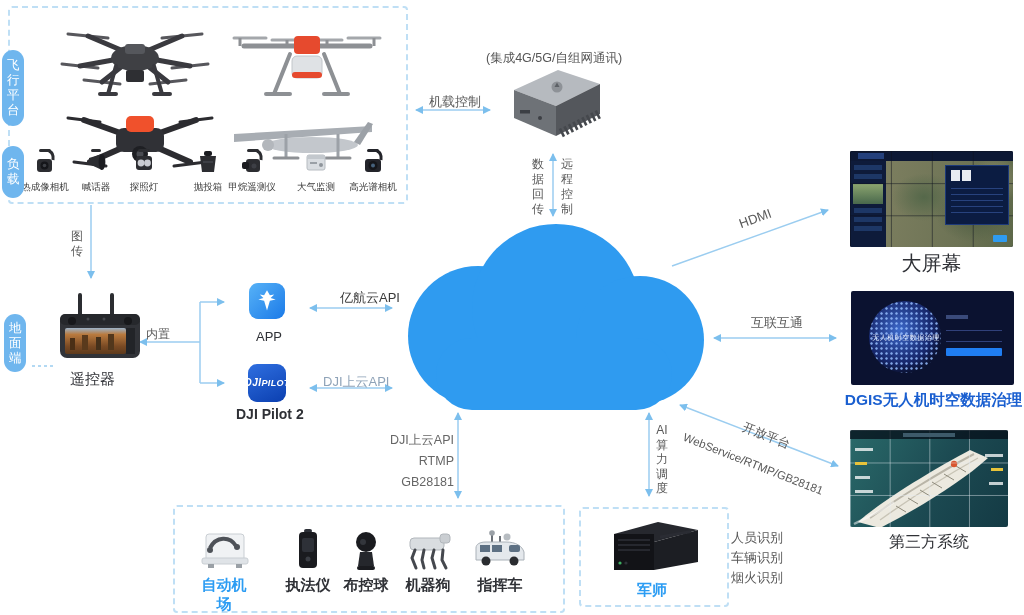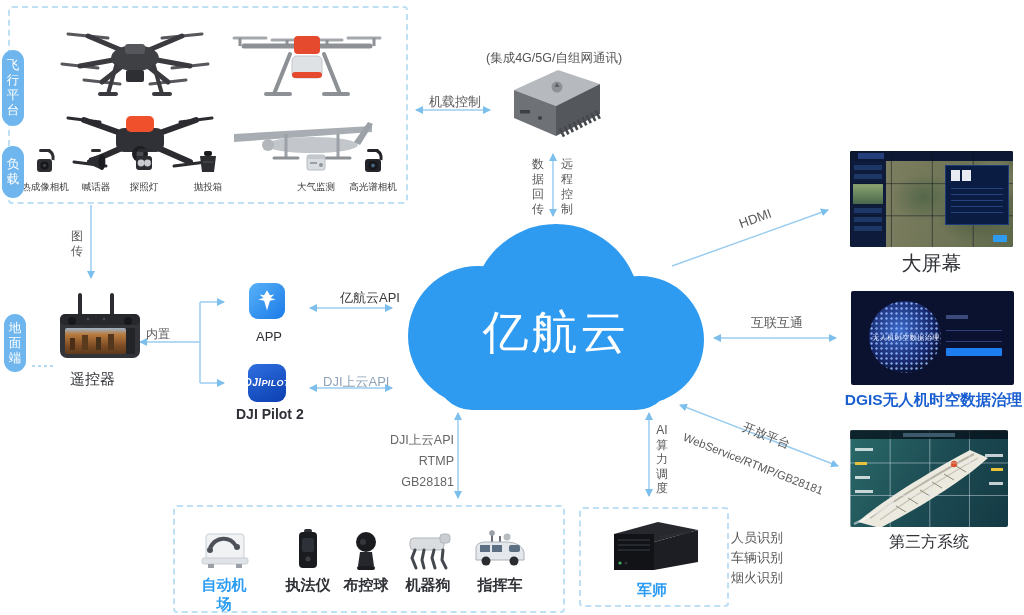--- a/index.html
+++ b/index.html
@@ -4,21 +4,21 @@
 <style>
   * { margin:0; padding:0; box-sizing:border-box; }
   body { background:#fff; font-family:"Liberation Sans","DejaVu Sans",sans-serif; }
   .canvas { position:relative; width:1024px; height:615px; background:#fff; overflow:hidden; }
   svg.overlay { position:absolute; left:0; top:0; z-index:1; }
   .abs { position:absolute; }
   .z2 { z-index:2; }
   .dashbox { position:absolute; border:2px dashed #bfdff5; border-radius:4px; background:#fff; z-index:0; }
   .pill { position:absolute; background:#6fb6ee; border-radius:12px; color:#fff; font-size:12.5px;
           display:flex; align-items:center; justify-content:center; z-index:3; }
-  .pill .vtext { width:13px; word-break:break-all; line-height:15px; text-align:center; }
+  .pill .vtext { width:13px; word-break:break-all; line-height:15px; text-align:right; }
   .lbl { position:absolute; color:#595959; font-size:12px; white-space:nowrap; z-index:3; }
   .vlbl { width:14px; word-break:break-all; white-space:normal; line-height:15px; text-align:center; }
   .dev-lbl { color:#2f3136; font-size:15px; font-weight:600; text-align:center; }
   .blue-lbl { color:#2b9cf3; }
   .cloud-name { position:absolute; left:468px; top:302px; width:176px; text-align:center;
                 font-family:"DejaVu Serif","Liberation Serif",serif; font-size:46px; letter-spacing:3px;
                 color:#fff; z-index:3; }
   .rot-hdmi { transform:rotate(-20deg); transform-origin:0 0; font-size:13px; }
   .rot-open { transform:rotate(21.5deg); transform-origin:0 0; }
   .icon-app { position:absolute; width:36px; height:36px; border-radius:9px;
@@ -187,20 +187,30 @@
     <div style="font-size:9.5px;color:#3a3a3a;margin-top:3px;">探照灯</div>
   </div>
   <div class="abs z2" style="left:182px;top:148px;width:52px;text-align:center;">
     <svg width="24" height="26" viewBox="0 0 24 26">
         <path d="M4 8 L20 8 L18 24 L6 24 Z" fill="#2c2d31"></path>
         <rect x="8" y="3" width="8" height="5" rx="2" fill="#1b1c20"></rect>
         <rect x="7" y="13" width="10" height="2" fill="#3d3f45"></rect>
       </svg>
     <div style="font-size:9.5px;color:#3a3a3a;margin-top:3px;">抛投箱</div>
   </div>
+  <div class="abs z2" style="left:220px;top:148px;width:64px;text-align:center;">
+    <svg width="24" height="26" viewBox="0 0 24 26">
+        <rect x="7" y="1" width="12" height="3" rx="1.5" fill="#2c2d31"></rect>
+        <path d="M17 3 q5 2 4 9" stroke="#2c2d31" stroke-width="3" fill="none"></path>
+        <rect x="6" y="11" width="14" height="13" rx="3" fill="#2c2d31"></rect>
+        <rect x="2" y="14" width="7" height="7" rx="2" fill="#1b1c20"></rect>
+        <circle cx="14" cy="18" r="2.5" fill="#3d3f45"></circle>
+      </svg>
+    <div style="font-size:9.5px;color:#3a3a3a;margin-top:3px;">甲烷遥测仪</div>
+  </div>
   <div class="abs z2" style="left:288px;top:148px;width:56px;text-align:center;">
     <svg width="24" height="26" viewBox="0 0 24 26">
         <rect x="3" y="7" width="18" height="15" rx="2" fill="#d9dde1" stroke="#b7bcc1"></rect>
         <rect x="3" y="7" width="18" height="4" fill="#c3c8cd"></rect>
         <circle cx="17" cy="17" r="2" fill="#8f959b"></circle>
         <rect x="6" y="14" width="7" height="2" fill="#9aa0a6"></rect>
       </svg>
     <div style="font-size:9.5px;color:#3a3a3a;margin-top:3px;">大气监测</div>
   </div>
   <div class="abs z2" style="left:344px;top:148px;width:58px;text-align:center;">
@@ -274,21 +284,20 @@
     </g>
     <circle cx="57" cy="25" r="5.5" fill="#8e9297"></circle>
       <path d="M57 20.5 L59.5 25 L54.5 25 Z" fill="#5d6166"></path>
     <rect x="20" y="48" width="10" height="3.5" fill="#3c3f44"></rect>
       <circle cx="40" cy="56" r="2" fill="#3c3f44"></circle>
   </svg>
   <div class="lbl" style="left:429px;top:93px;font-size:13px;">机载控制</div>
   <div class="lbl vlbl" style="left:531px;top:157px;">数据回传</div>
   <div class="lbl vlbl" style="left:560px;top:157px;">远程控制</div>
 
-  <div class="cloud-name">亿航云</div>
 
   <div class="lbl rot-hdmi" style="left:737px;top:217px;">HDMI</div>
   <div class="screen bs" style="left:850px;top:151px;width:163px;height:96px;">
     <div class="bs-map"></div>
     <div class="bs-top">
         <i></i>
       </div>
     <div class="bs-left">
       <i></i>
         <i></i>

